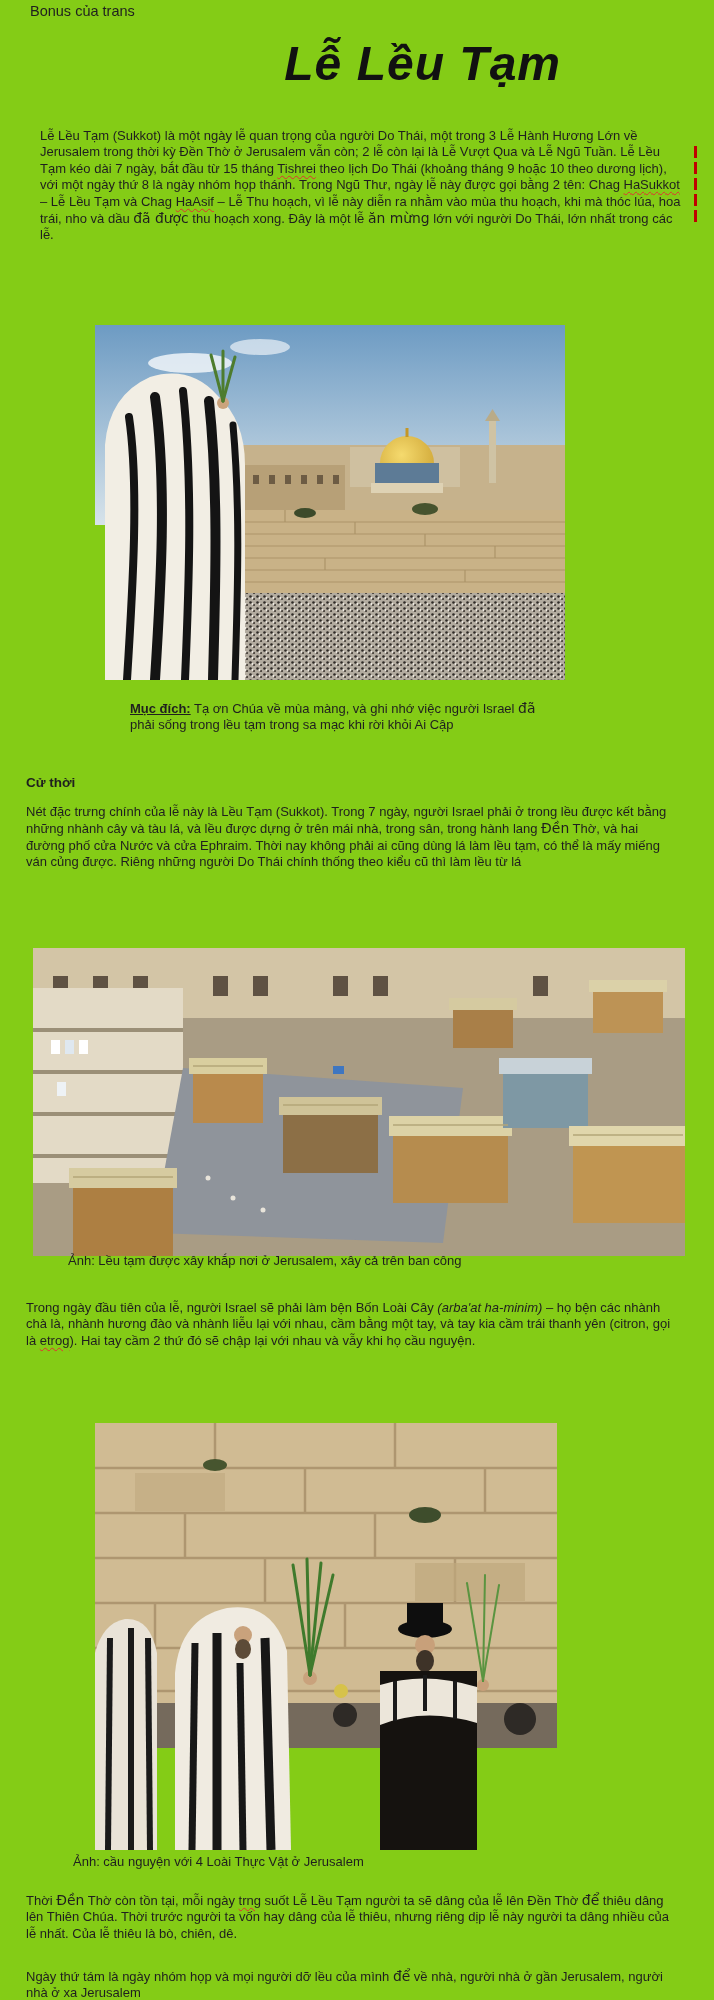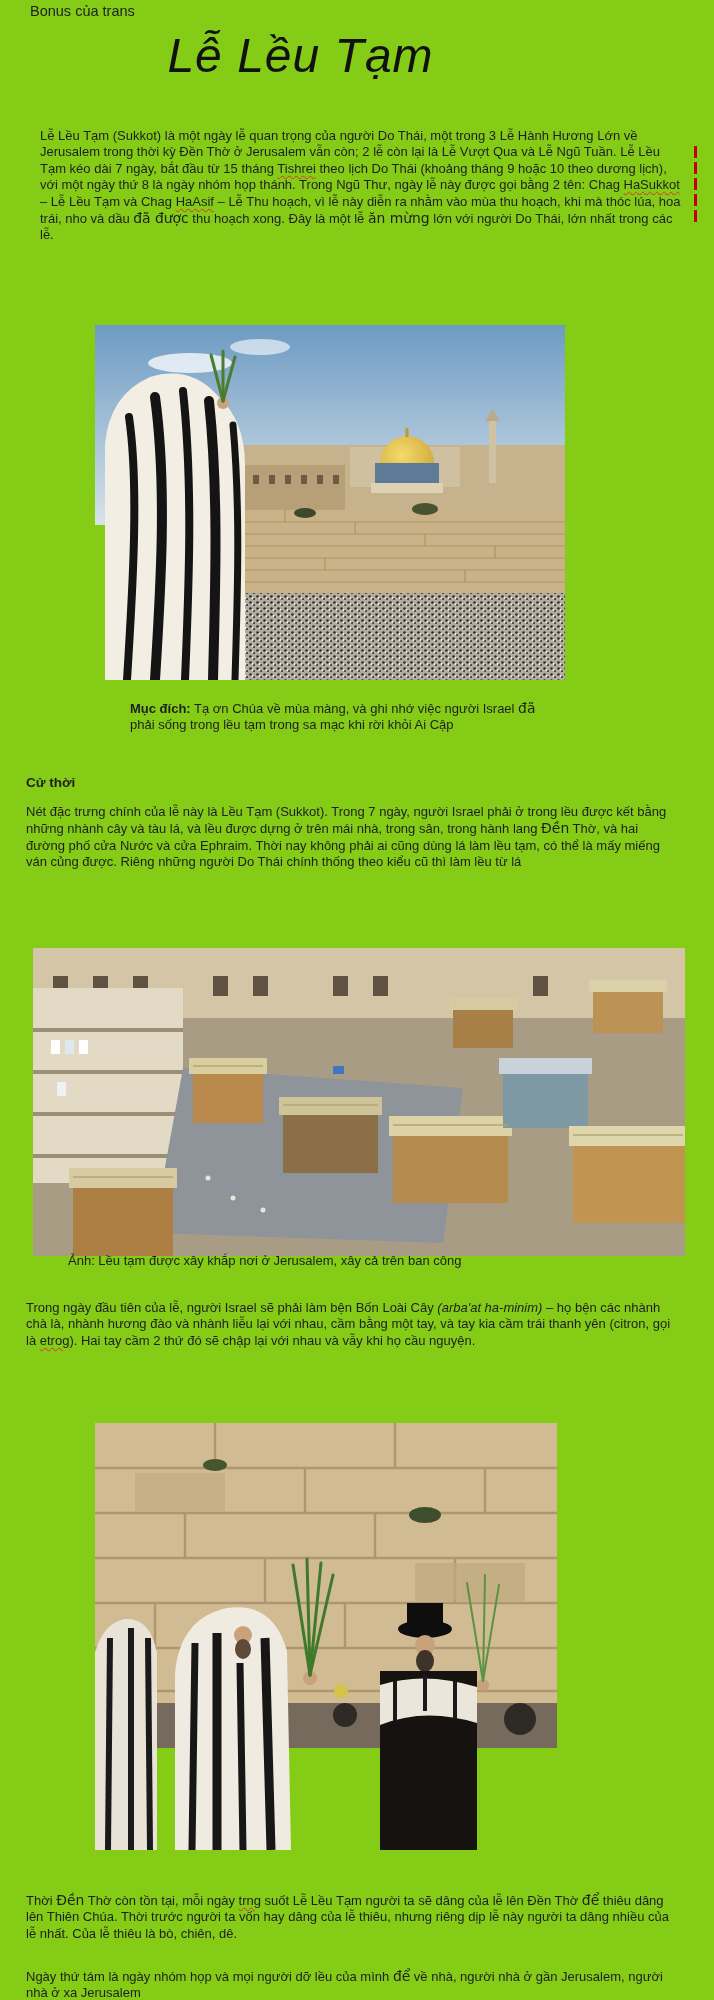--- a/index.html
+++ b/index.html
@@ -1,27 +1,27 @@
 <!DOCTYPE html>
 <html><head>
 <meta charset="utf-8">
 <style>
   html,body{margin:0;padding:0;background:#ffffff;}
   .page{
     position:relative;width:714px;height:2000px;background:#84cc16;
     overflow:hidden;font-family:"Liberation Sans",sans-serif;color:#1f1f1f;
   }
   .pretitle{position:absolute;left:30px;top:3px;font-size:14.5px;}
-  .title{position:absolute;left:40px;top:20px;width:505px;margin:8px;text-align:center;
-    font-size:48px;font-weight:400;font-style:italic;letter-spacing:1px;color:#111;}
+  .title{position:absolute;left:40px;top:20px;width:505px;margin:16px;text-align:right;
+    font-size:48px;font-weight:700;font-style:italic;letter-spacing:1px;color:#111;}
   .subtitle{position:absolute;left:40px;top:92px;width:572px;text-align:right;font-size:20.5px;}
   .body{position:absolute;font-size:13px;line-height:16.4px;margin:0;}
   .caption{position:absolute;font-size:13px;line-height:16.4px;margin:0;}
   .heading{position:absolute;left:26px;top:775px;margin:0;font-size:13.5px;font-weight:700;}
-  .b{font-weight:700;}
+  .b{font-weight:700;text-decoration:underline;}
   .i{font-style:italic;}
   .w{text-decoration:underline;text-decoration-style:wavy;text-decoration-color:#e03131;text-decoration-thickness:1px;text-underline-offset:2px;}
   .f{font-family:"DejaVu Sans",sans-serif;font-size:13.9px;}
   figure{position:absolute;margin:0;padding:0;}
   figure svg{display:block;}
   .revmark{position:absolute;width:3px;height:12px;}
 </style>
 </head>
 <body>
 
@@ -250,18 +250,19 @@
       </g>
       <g stroke="#5a9440" stroke-width="2" stroke-linecap="round">
         <line x1="388" y1="258" x2="372" y2="160"></line>
           <line x1="388" y1="258" x2="390" y2="152"></line>
           <line x1="388" y1="258" x2="404" y2="162"></line>
       </g>
       <circle cx="246" cy="268" r="7" fill="#d6c24a"></circle>
     </svg>
   </figure>
 
+  <p class="caption" style="left:73px;top:1854px;width:420px;"><span>Ảnh: cầu nguyện với 4 Loài Thực Vật ở Jerusalem</span></p>
 
   <p class="body" style="left:26px;top:1892px;width:655px;"><span>Thời </span><span class="f">Đền</span><span> Thờ còn tồn tại, mỗi ngày </span><span class="w">trng</span><span> suốt Lễ Lều Tạm người ta sẽ dâng của lễ lên Đền Thờ </span><span class="f">để</span><span> thiêu dâng lên Thiên Chúa. Thời trước người ta vốn hay dâng của lễ thiêu, nhưng riêng dịp lễ này người ta dâng nhiều của lễ nhất. Của lễ thiêu là bò, chiên, dê.</span></p>
 
   <p class="body" style="left:26px;top:1968px;width:655px;"><span>Ngày thứ tám là ngày nhóm họp và mọi người dỡ lều của mình </span><span class="f">để</span><span> về nhà, người nhà ở gần Jerusalem, người nhà ở xa Jerusalem</span></p>
 
 </div>
 
 </body></html>

